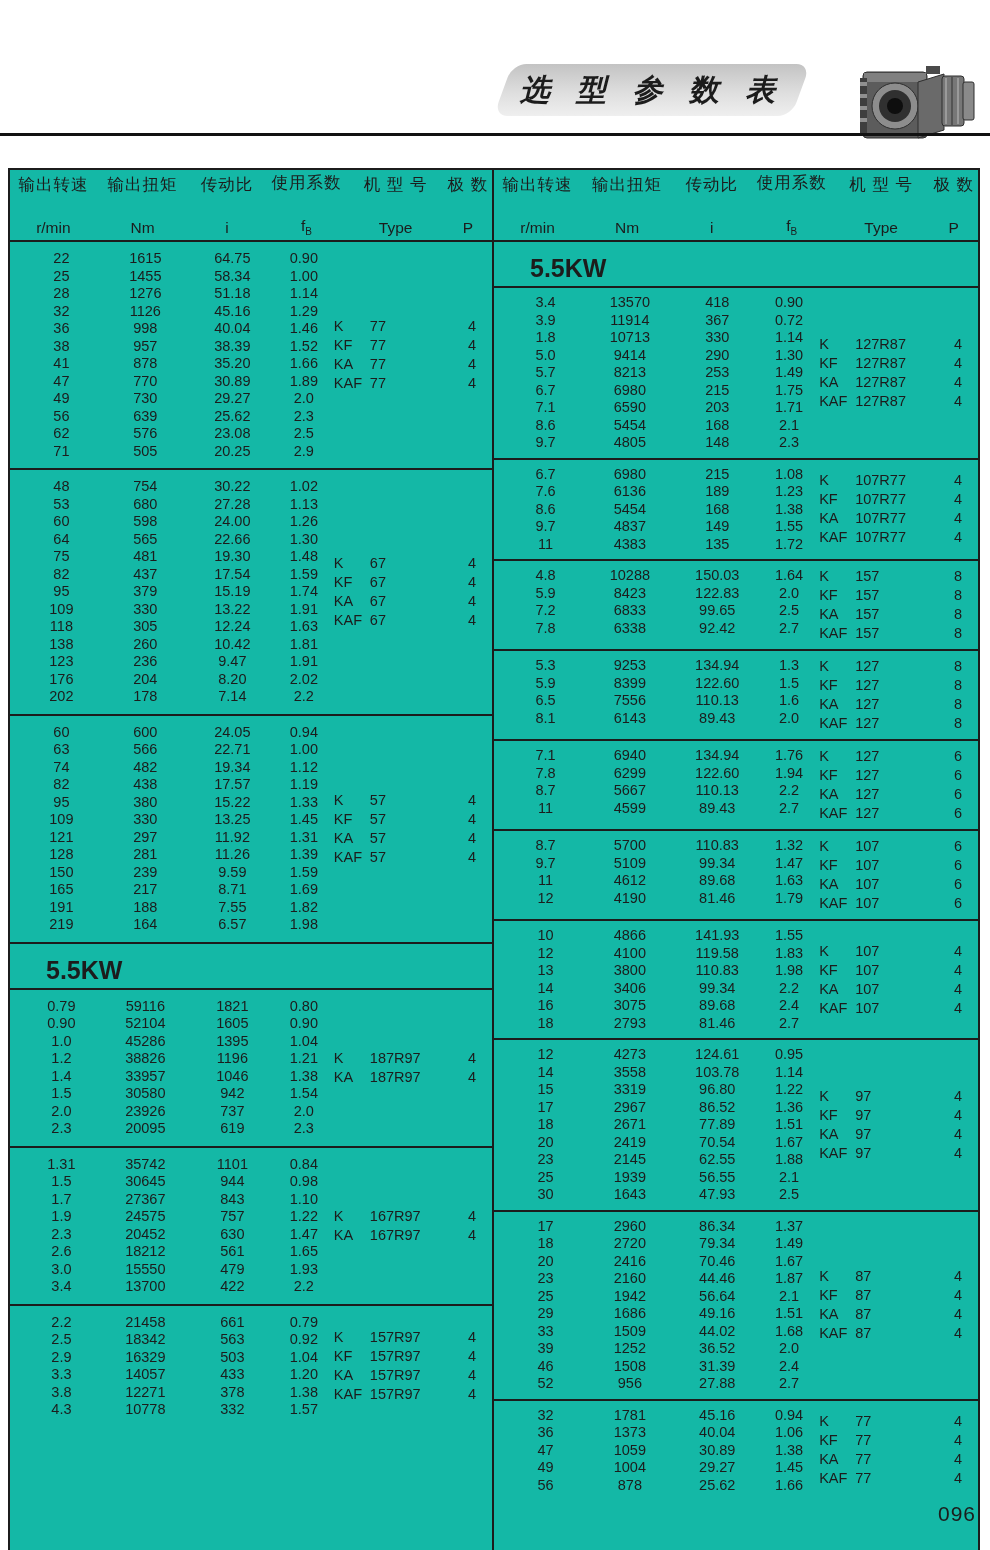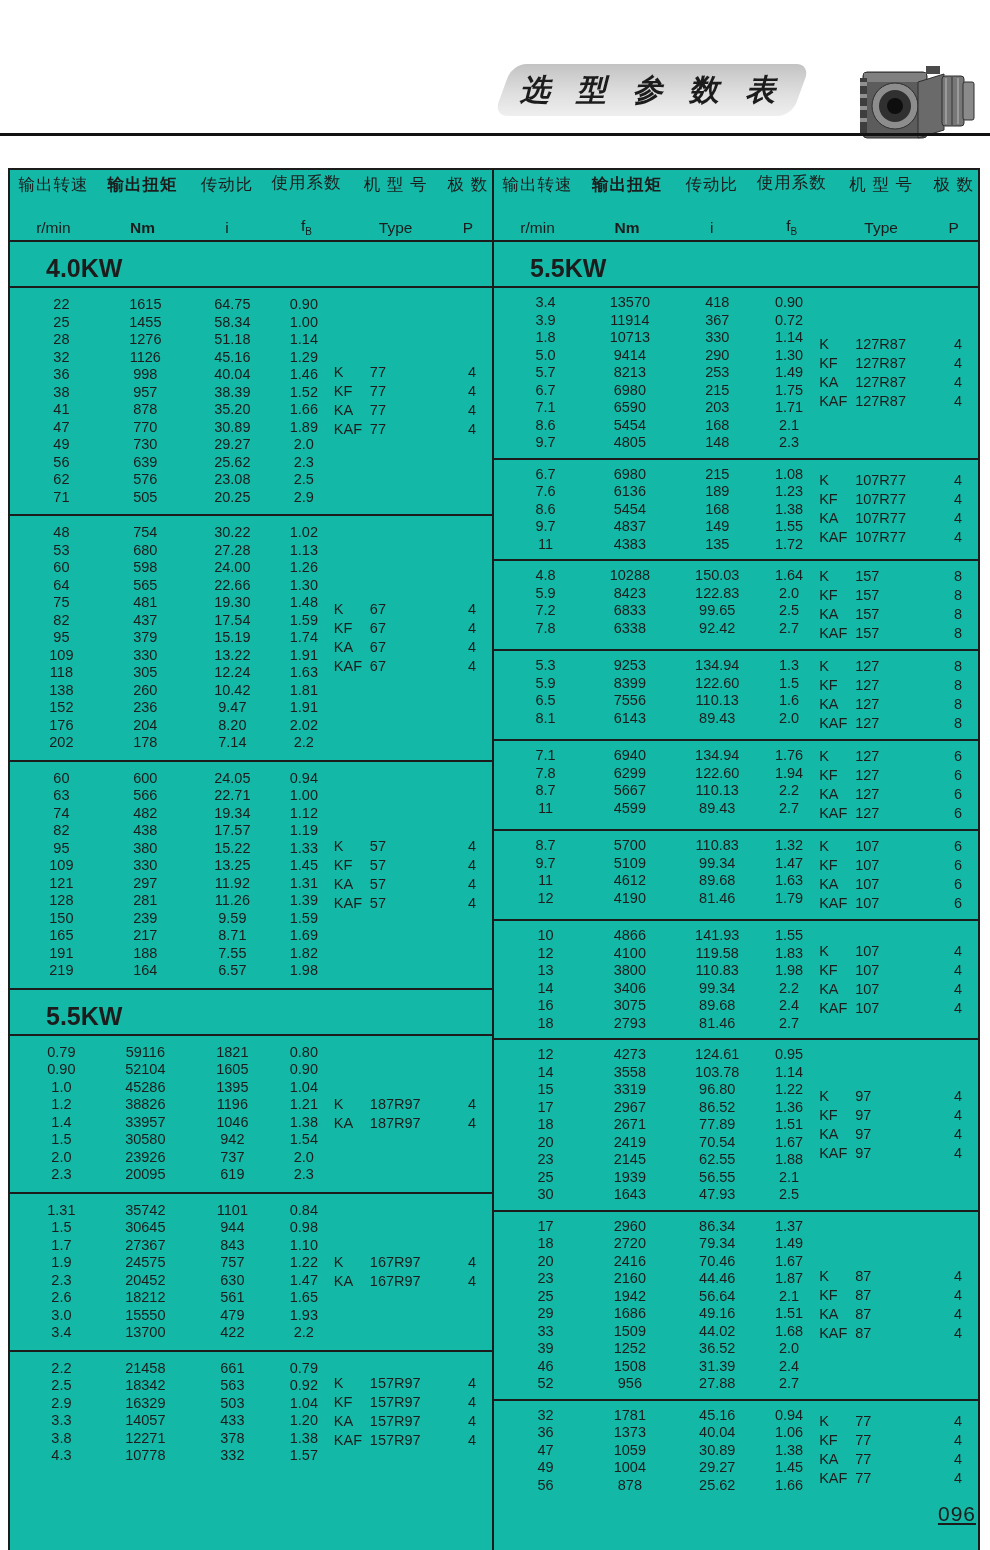--- a/index.html
+++ b/index.html
@@ -28,40 +28,40 @@
   .half{width:50%;display:flex;flex-direction:column;box-sizing:border-box;}
   .half.left{border-right:2px solid #1c1c1c;}
   .thead{
     display:flex;height:70px;border-bottom:2px solid #1c1c1c;
     align-items:center;flex-shrink:0;
   }
   .hc{text-align:center;}
   .hc .cn{font-size:16.5px;letter-spacing:1px;}
   .hc .en{font-size:15.5px;margin-top:23px;}
   .hc sub{font-size:10px;}
-  .w0{width:18%;} .w1{width:19%;font-weight:bold;} .w2{width:16%;} .w3{width:17%;} .w4{width:20%;} .w5{width:10%;}
+  .w0{width:18%;} .w1{width:19%;} .w2{width:16%;} .w3{width:17%;} .w4{width:20%;} .w5{width:10%;}
   .col{display:flex;flex-direction:column;flex:1;}
   .col > *:not(:first-child){border-top:2px solid #1c1c1c;}
   .section-label{font-size:25px;font-weight:bold;padding:11px 0 3px 36px;line-height:30px;}
   .block{display:flex;align-items:stretch;}
   .col-left-pad .block{padding:8px 0;}
   .col-right-pad .block{padding:6px 0;}
   .rows{width:66%;display:flex;flex-direction:column;justify-content:flex-start;padding-left:11px;}
   .row{display:flex;height:17.5px;font-size:14.5px;line-height:17.5px;}
   .c{display:inline-block;}
   .c0{width:26%;text-align:center;}
   .c1{width:28%;text-align:center;}
   .c2{width:28%;text-align:center;}
   .c3{width:18%;text-align:center;}
   .types{width:34%;display:flex;flex-direction:column;justify-content:center;font-size:14.5px;padding-left:2px;box-sizing:border-box;}
   .type-row{display:flex;height:19px;line-height:19px;}
   .type-prefix{min-width:36px;}
   .type-model{flex:1;}
   .type-p{width:40px;text-align:center;}
-  .page-number{position:absolute;right:14px;top:1502px;font-size:21px;letter-spacing:1px;text-decoration:underline;}
+  .page-number{position:absolute;right:14px;top:1502px;font-size:21px;letter-spacing:1px;}
 </style>
 </head>
 <body>
 
 <div class="page">
 
   <div class="title-banner">
     <div class="title-text">选 型 参 数 表</div>
   </div>
 
@@ -110,21 +110,20 @@
         <div class="hc w4">
           <div class="cn">机 型 号</div>
           <div class="en">Type</div>
         </div>
         <div class="hc w5">
           <div class="cn">极  数</div>
           <div class="en">P</div>
         </div>
       </div>
       <div class="col col-left-pad">
-          <div class="section-label">4.0KW</div>
           <div class="block">
             <div class="rows">
               <div class="row">
                 <span class="c c0">22</span>
                 <span class="c c1">1615</span>
                 <span class="c c2">64.75</span>
                 <span class="c c3">0.90</span>
               </div>
               <div class="row">
                 <span class="c c0">25</span>
@@ -272,21 +271,21 @@
                 <span class="c c2">12.24</span>
                 <span class="c c3">1.63</span>
               </div>
               <div class="row">
                 <span class="c c0">138</span>
                 <span class="c c1">260</span>
                 <span class="c c2">10.42</span>
                 <span class="c c3">1.81</span>
               </div>
               <div class="row">
-                <span class="c c0">152</span>
+                <span class="c c0">123</span>
                 <span class="c c1">236</span>
                 <span class="c c2">9.47</span>
                 <span class="c c3">1.91</span>
               </div>
               <div class="row">
                 <span class="c c0">176</span>
                 <span class="c c1">204</span>
                 <span class="c c2">8.20</span>
                 <span class="c c3">2.02</span>
               </div>

